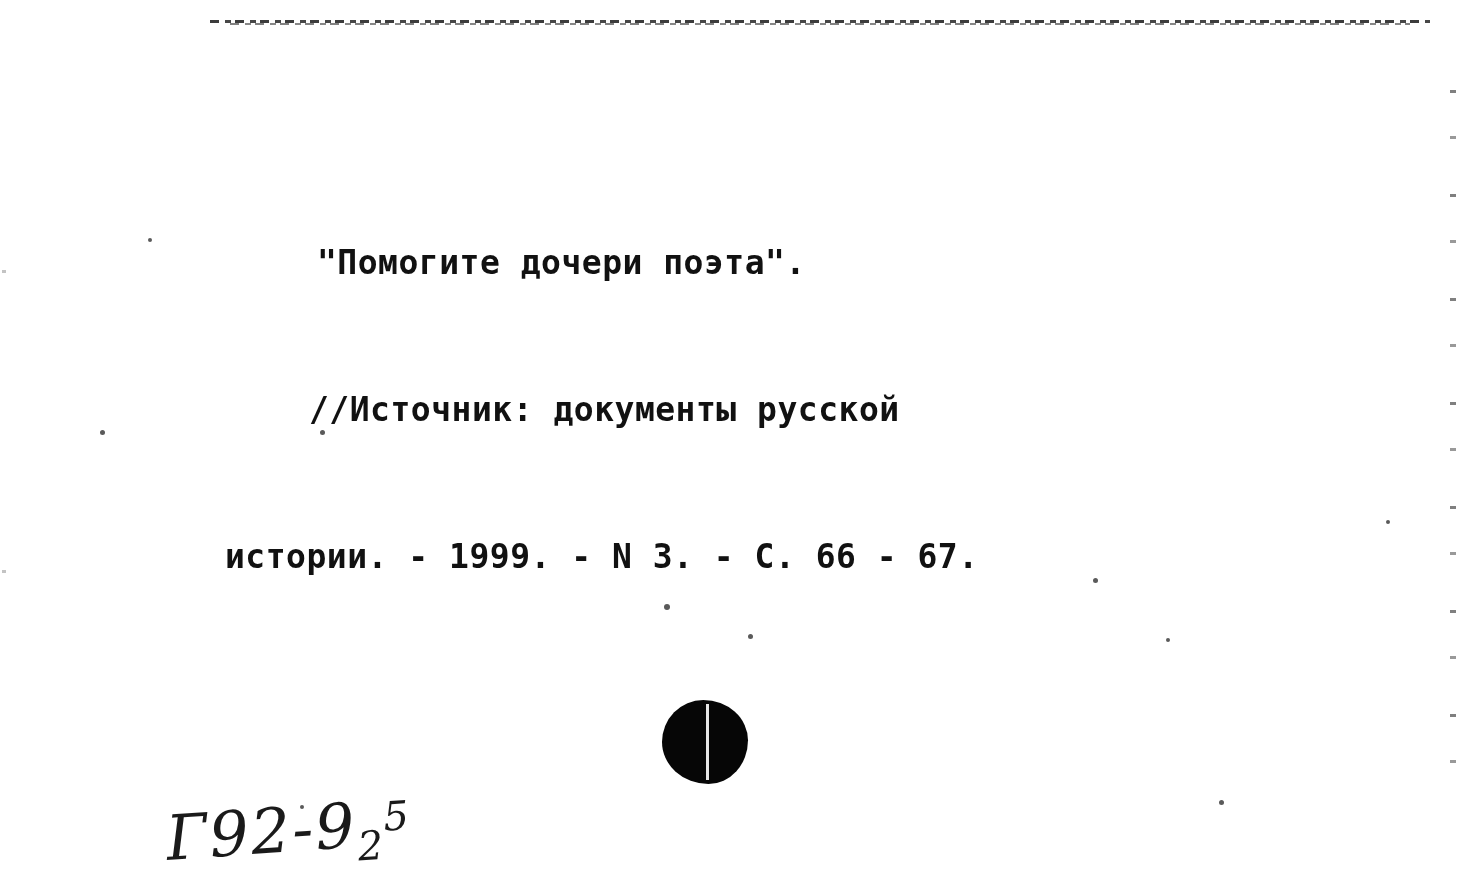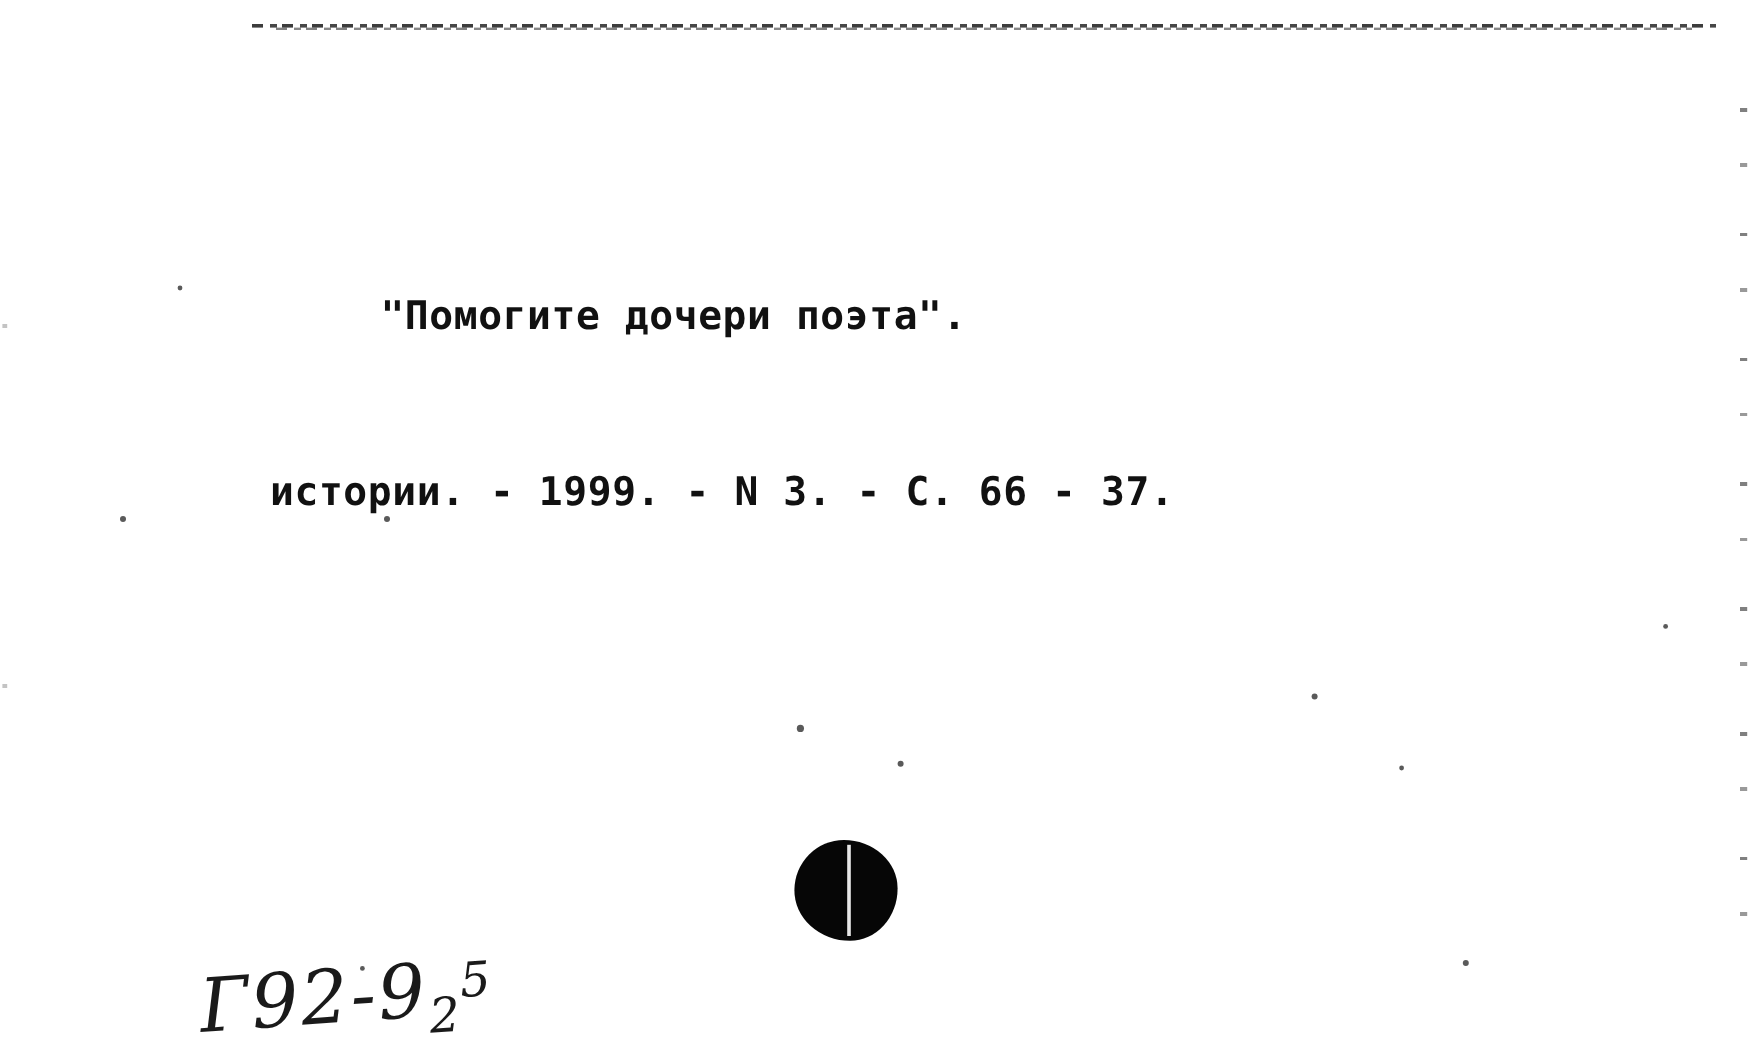--- a/index.html
+++ b/index.html
@@ -145,21 +145,22 @@
 <div class="page">
 
   <div class="top-rule"></div>
   <div class="top-rule second"></div>
 
   <div class="right-speckle"></div>
   <div class="left-speckle"></div>
 
   <div class="typed-block">
     <div class="typed-line l1">"Помогите дочери поэта".</div>
-    <div class="typed-line l3">истории. - 1999. - N 3. - С. 66 - 37.</div>
+    <div class="typed-line l2">//Источник: документы русской</div>
+    <div class="typed-line l3">истории. - 1999. - N 3. - С. 66 - 67.</div>
   </div>
 
   <div class="ink-blot"></div>
 
   <div class="shelfmark">
     <span>Г92-9</span><span class="sub">2</span><span class="sup">5</span>
   </div>
 
   <div class="speck" style="left:100px; top:430px; width:5px; height:5px;"></div>
   <div class="speck" style="left:320px; top:430px; width:5px; height:5px;"></div>

